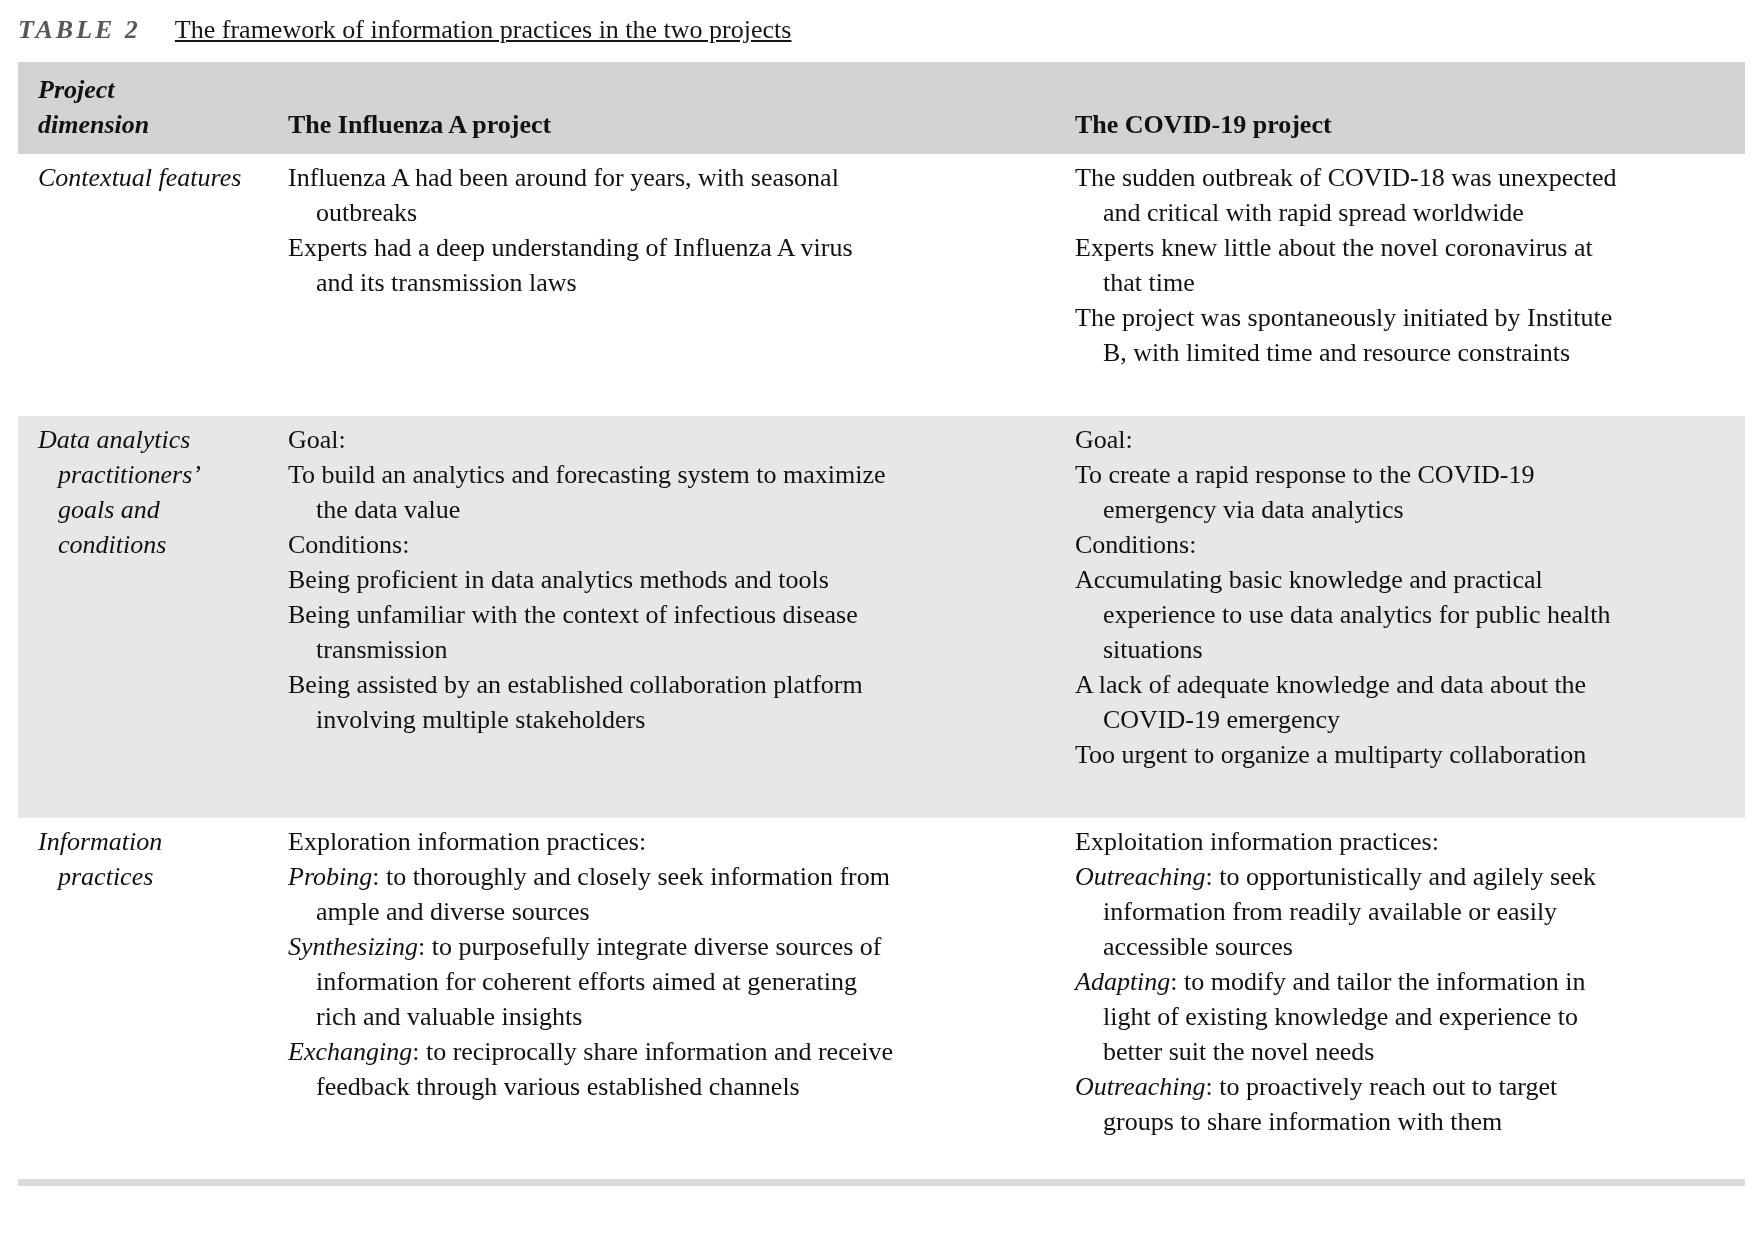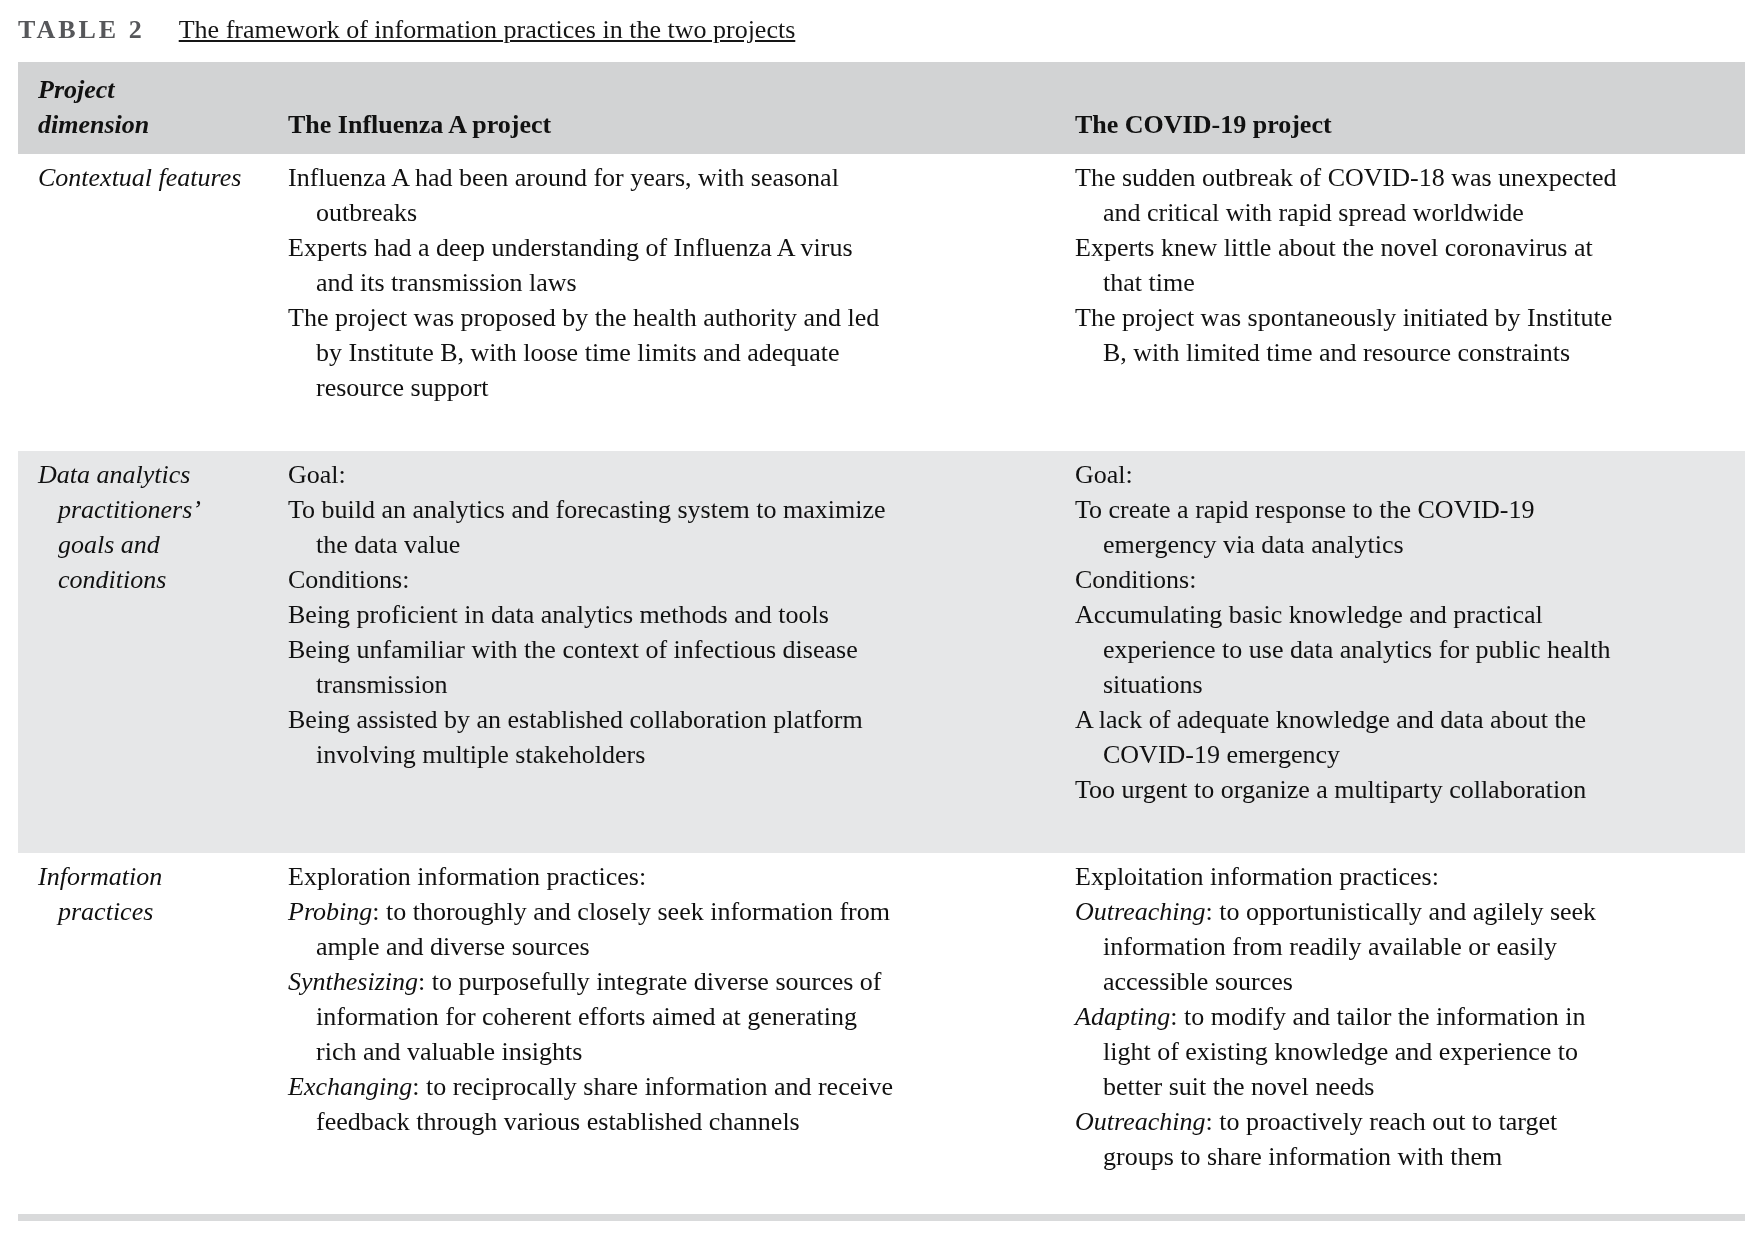--- a/index.html
+++ b/index.html
@@ -13,21 +13,21 @@
   body{
     width:1763px;height:1237px;overflow:hidden;background:#ffffff;
     font-family:"Liberation Serif", serif;color:var(--text);
   }
   .caption{
     margin:14px 18px 0 18px;
     font-size:26px;line-height:32px;
   }
   .caption-label{
     font-weight:bold;color:var(--caption-label);
-    letter-spacing:3px;margin-right:34px;
+    letter-spacing:3px;margin-right:34px;font-style:italic;
   }
   .caption-text{color:#151515;text-decoration:underline;}
   .table{margin:16px 18px 0 18px;}
   .row{
     display:grid;
     grid-template-columns:270px 787px 1fr;
     box-sizing:border-box;
   }
   .header-row{
     background:var(--header-bg);
@@ -70,23 +70,20 @@
     <div id="rows">
         <div class="row body-row">
           <div class="cell col1">
             <div class="dim-text">Contextual features</div>
           </div>
           <div class="cell col2">
             <div class="item">Influenza A had been around for years, with seasonal
 outbreaks</div>
             <div class="item">Experts had a deep understanding of Influenza A virus
 and its transmission laws</div>
-            <div class="item">The project was proposed by the health authority and led
-by Institute B, with loose time limits and adequate
-resource support</div>
           </div>
           <div class="cell col3">
             <div class="item">The sudden outbreak of COVID-18 was unexpected
 and critical with rapid spread worldwide</div>
             <div class="item">Experts knew little about the novel coronavirus at
 that time</div>
             <div class="item">The project was spontaneously initiated by Institute
 B, with limited time and resource constraints</div>
           </div>
         </div>

